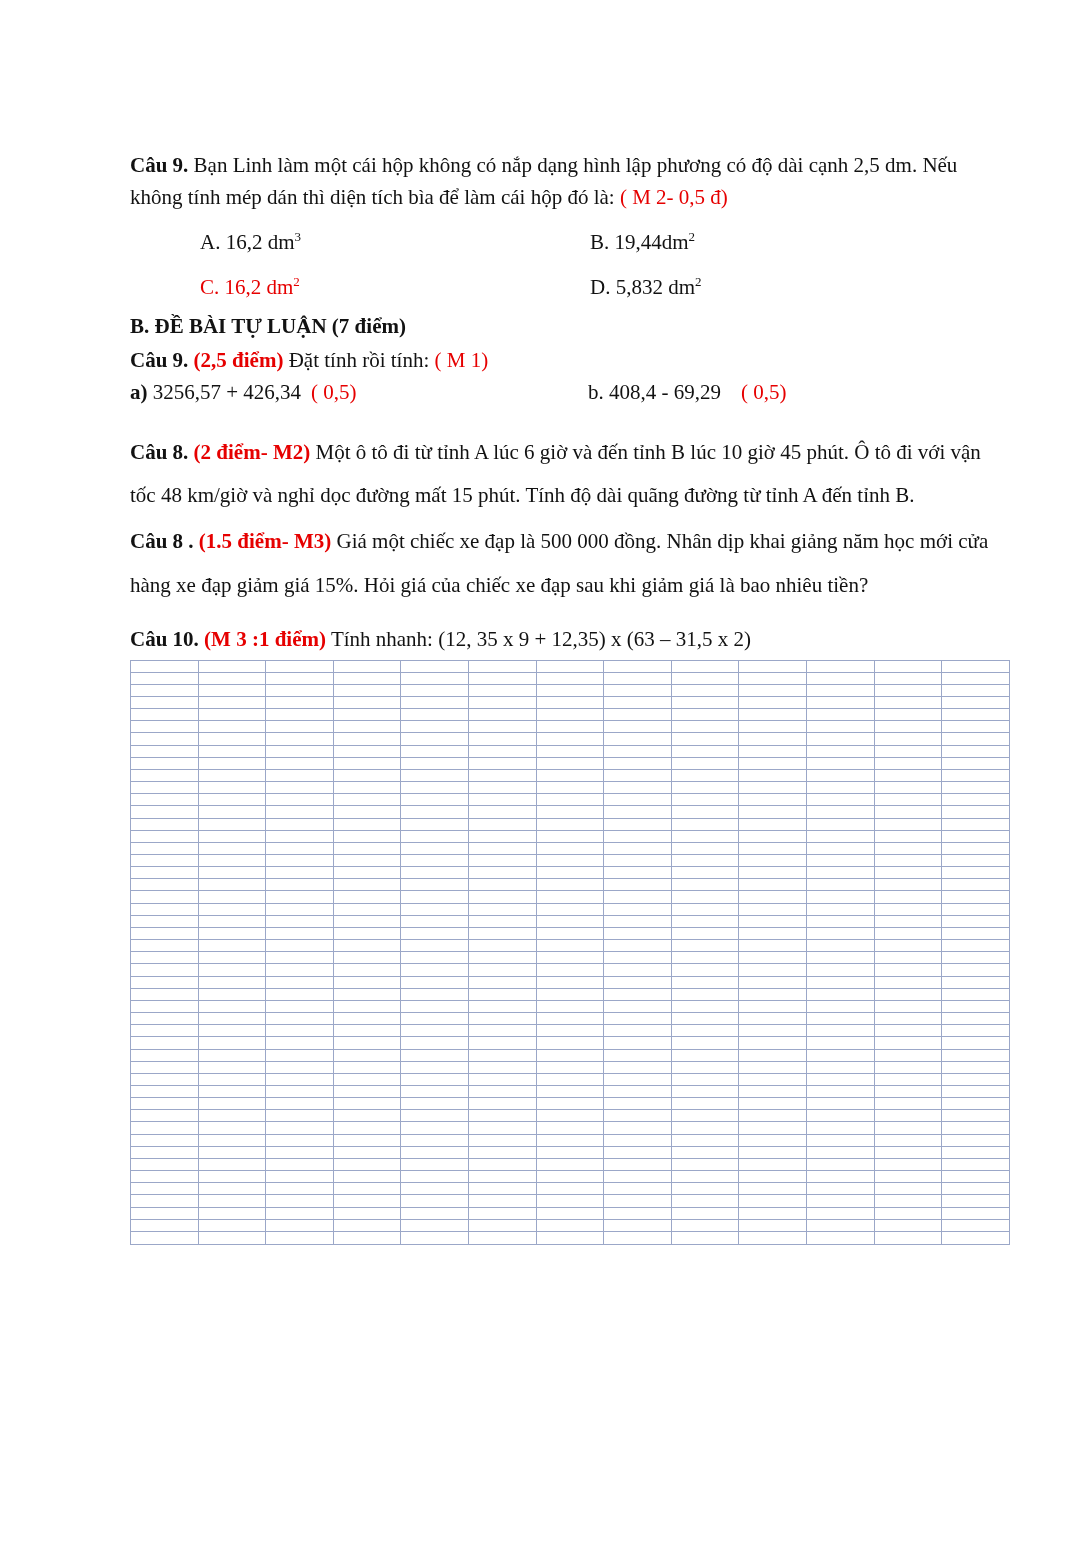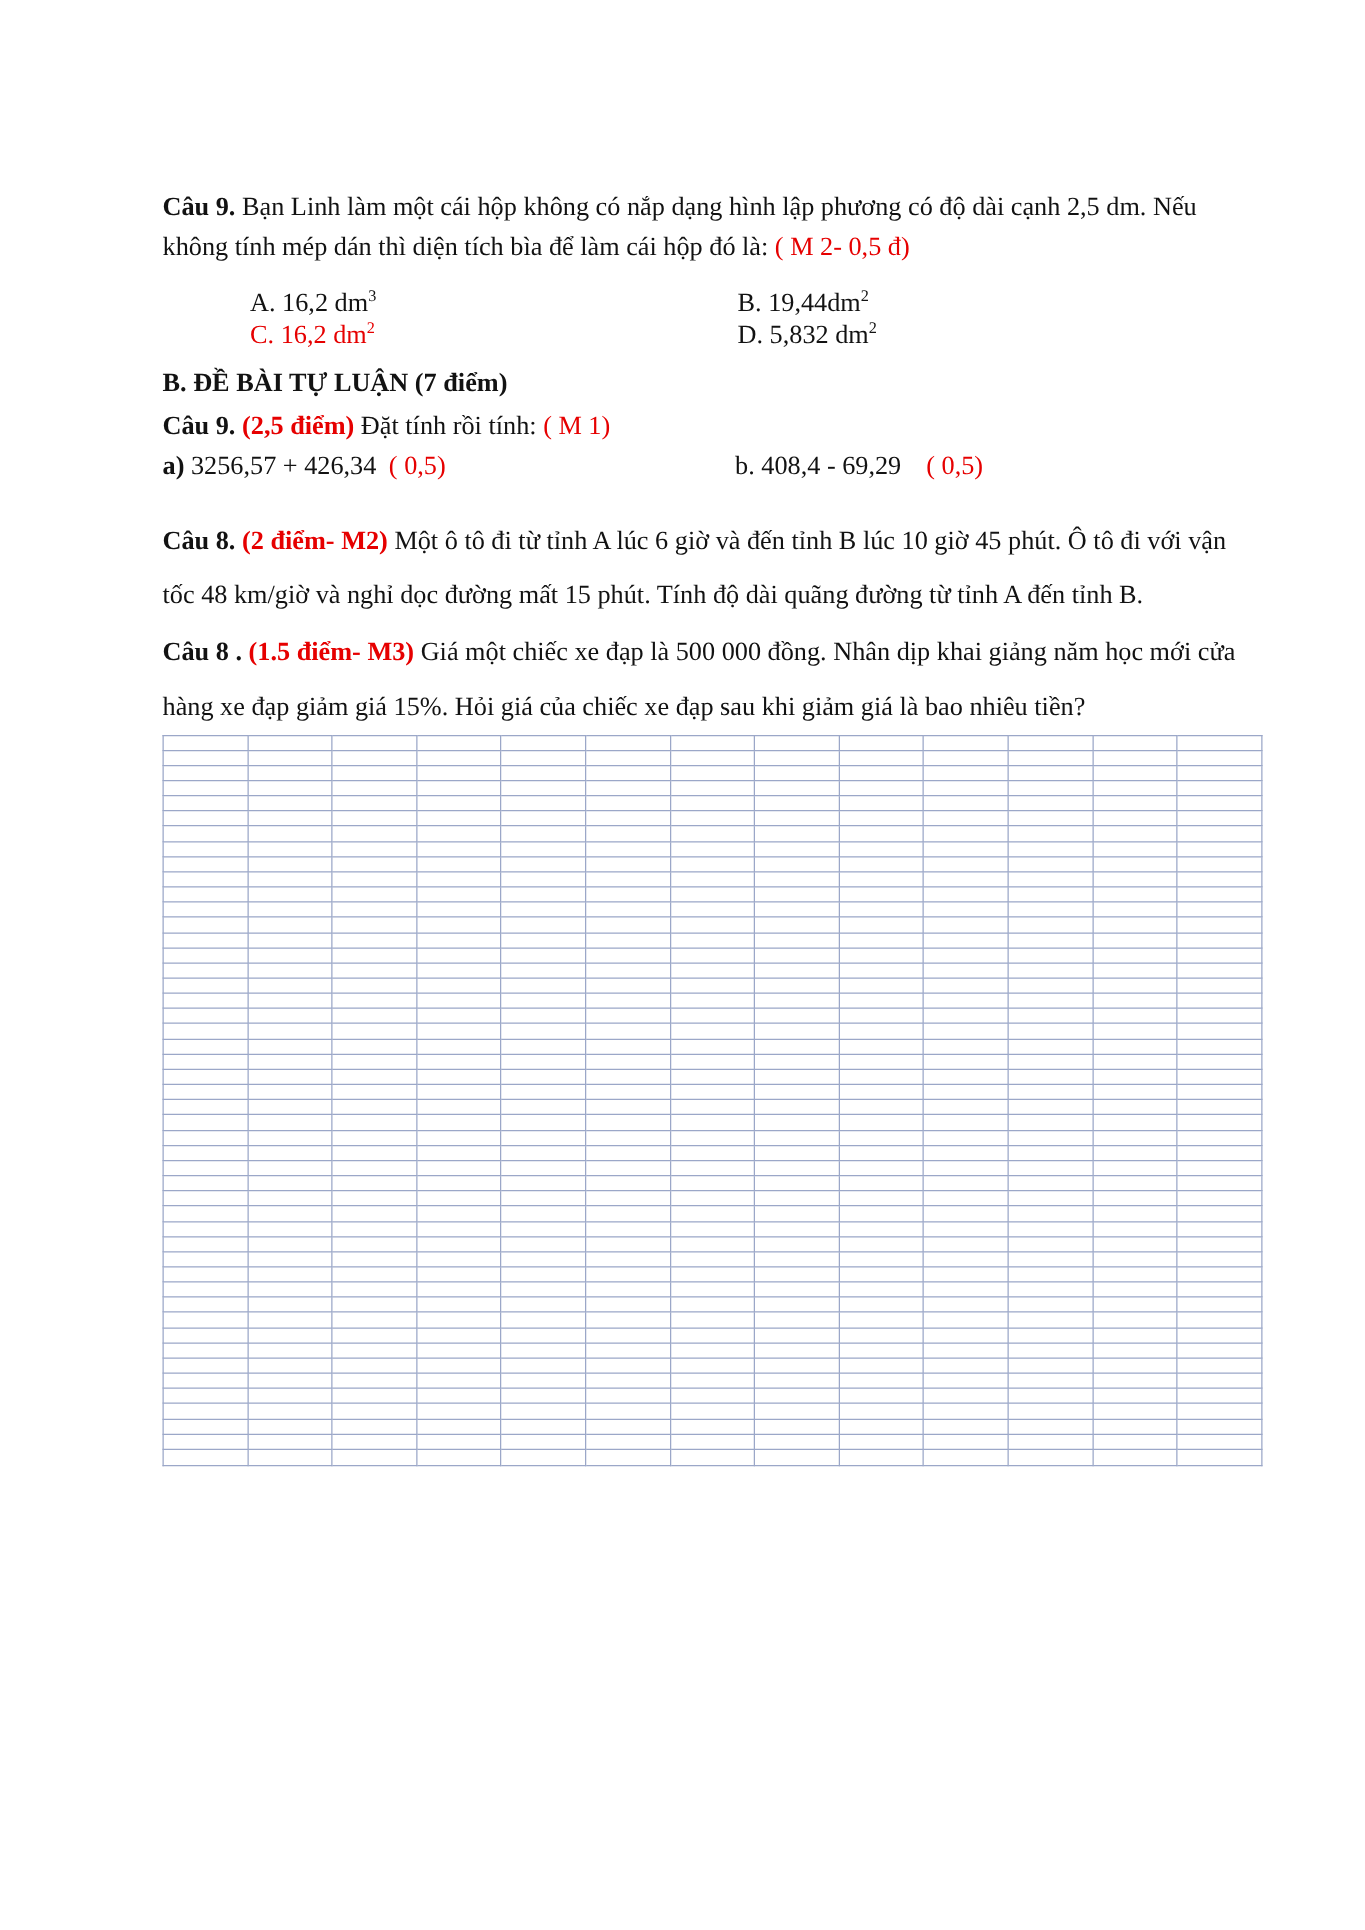--- a/index.html
+++ b/index.html
@@ -22,21 +22,21 @@
   .red{color:var(--red);}
   .bold{font-weight:bold;}
   p{margin:0;}
   .para{line-height:1.52;}
   .wide{line-height:2.08;}
   sup{font-size:13px;line-height:0;}
   
   .options{
     display:grid;
     grid-template-columns:390px 1fr;
-    row-gap:0;
+    row-gap:20px;
     padding-left:70px;
     margin-top:16px;
   }
   .section-title{margin-top:14px;font-weight:bold;}
   .q-head{margin-top:9px;}
   .calc-row{
     display:grid;
     grid-template-columns:458px 1fr;
     margin-top:7px;
   }
@@ -123,20 +123,25 @@
     <span class="bold red">(2 điểm- M2)</span>
     <span>Một ô tô đi từ tỉnh A lúc 6 giờ và đến tỉnh B lúc 10 giờ 45 phút. Ô tô đi với vận tốc 48 km/giờ và nghỉ dọc đường mất 15 phút. Tính độ dài quãng đường từ tỉnh A đến tỉnh B.</span>
   </p>
 
   <p class="para wide q9">
     <span class="bold">Câu 8 .</span>
     <span class="bold red">(1.5 điểm- M3)</span>
     <span>Giá một chiếc xe đạp là 500 000 đồng. Nhân dịp khai giảng năm học mới cửa hàng xe đạp giảm giá 15%. Hỏi giá của chiếc xe đạp sau khi giảm giá là bao nhiêu tiền?</span>
   </p>
 
+  <p class="para q10">
+    <span class="bold">Câu 10.</span>
+    <span class="bold red">(M 3 :1 điểm)</span>
+    <span>Tính nhanh:  (12, 35 x  9 + 12,35)  x (63 – 31,5 x 2)</span>
+  </p>
 
 
   <table class="answer-grid">
     <tbody>
         <tr>
           <td></td>
           <td></td>
           <td></td>
           <td></td>
           <td></td>

